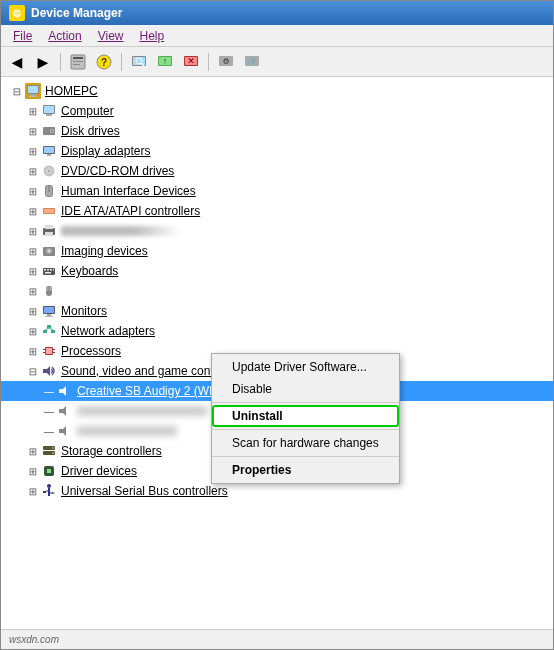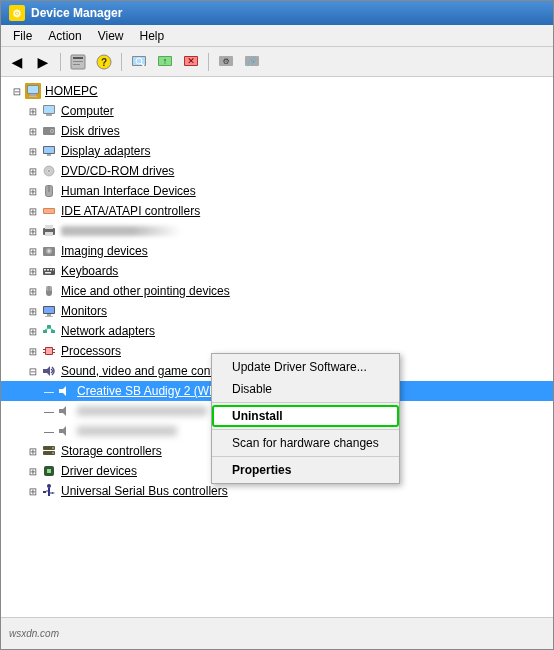--- a/index.html
+++ b/index.html
@@ -52,21 +52,22 @@
       display: flex;
       align-items: center;
       height: 22px;
       padding: 0 4px;
     }
 
     .menu-item {
       padding: 10px 8px;
       cursor: pointer;
       font-size: 12px;
-      color: #000000;
+      color: #701a75;
+      text-decoration: underline;
     }
 
     
     .toolbar {
       background: #f0f0f0;
       border-bottom: 1px solid #ccc;
       display: flex;
       align-items: center;
       height: 30px;
       padding: 2px 4px;
@@ -180,21 +181,21 @@
     }
     .ctx-separator {
       height: 1px;
       background: #ccc;
       margin: 2px 0;
     }
 
     .bottom-bar {
       background: #f0f0f0;
       border-top: 1px solid #ccc;
-      height: 32px;
+      height: 20px;
       display: flex;
       align-items: center;
       padding: 0 8px;
     }
 
     .wsxdn-badge {
       font-size: 10px;
       color: #666;
       font-style: italic;
     }
@@ -410,21 +411,20 @@
     <div class="tree-item">
       <span class="tree-indent" style="width:20px;"></span>
       <span class="tree-expander">⊞</span>
       <span class="tree-icon">
         <svg width="14" height="14" viewBox="0 0 14 14">
             <rect x="4" y="2" width="6" height="10" rx="3" fill="#888"></rect>
             <rect x="4" y="2" width="6" height="5" rx="2" fill="#aaa"></rect>
             <line x1="7" y1="2" x2="7" y2="7" stroke="#777" stroke-width="0.7"></line>
           </svg>
       </span>
-      <span class="tree-label">Mice and other pointing devices</span>
     </div>
 
     <div class="tree-item">
       <span class="tree-indent" style="width:20px;"></span>
       <span class="tree-expander">⊞</span>
       <span class="tree-icon">
         <svg width="14" height="14" viewBox="0 0 14 14">
             <rect x="1" y="2" width="12" height="8" rx="1" fill="#555"></rect>
             <rect x="2" y="3" width="10" height="6" fill="#7af"></rect>
             <rect x="5" y="10" width="4" height="2" fill="#aaa"></rect>

